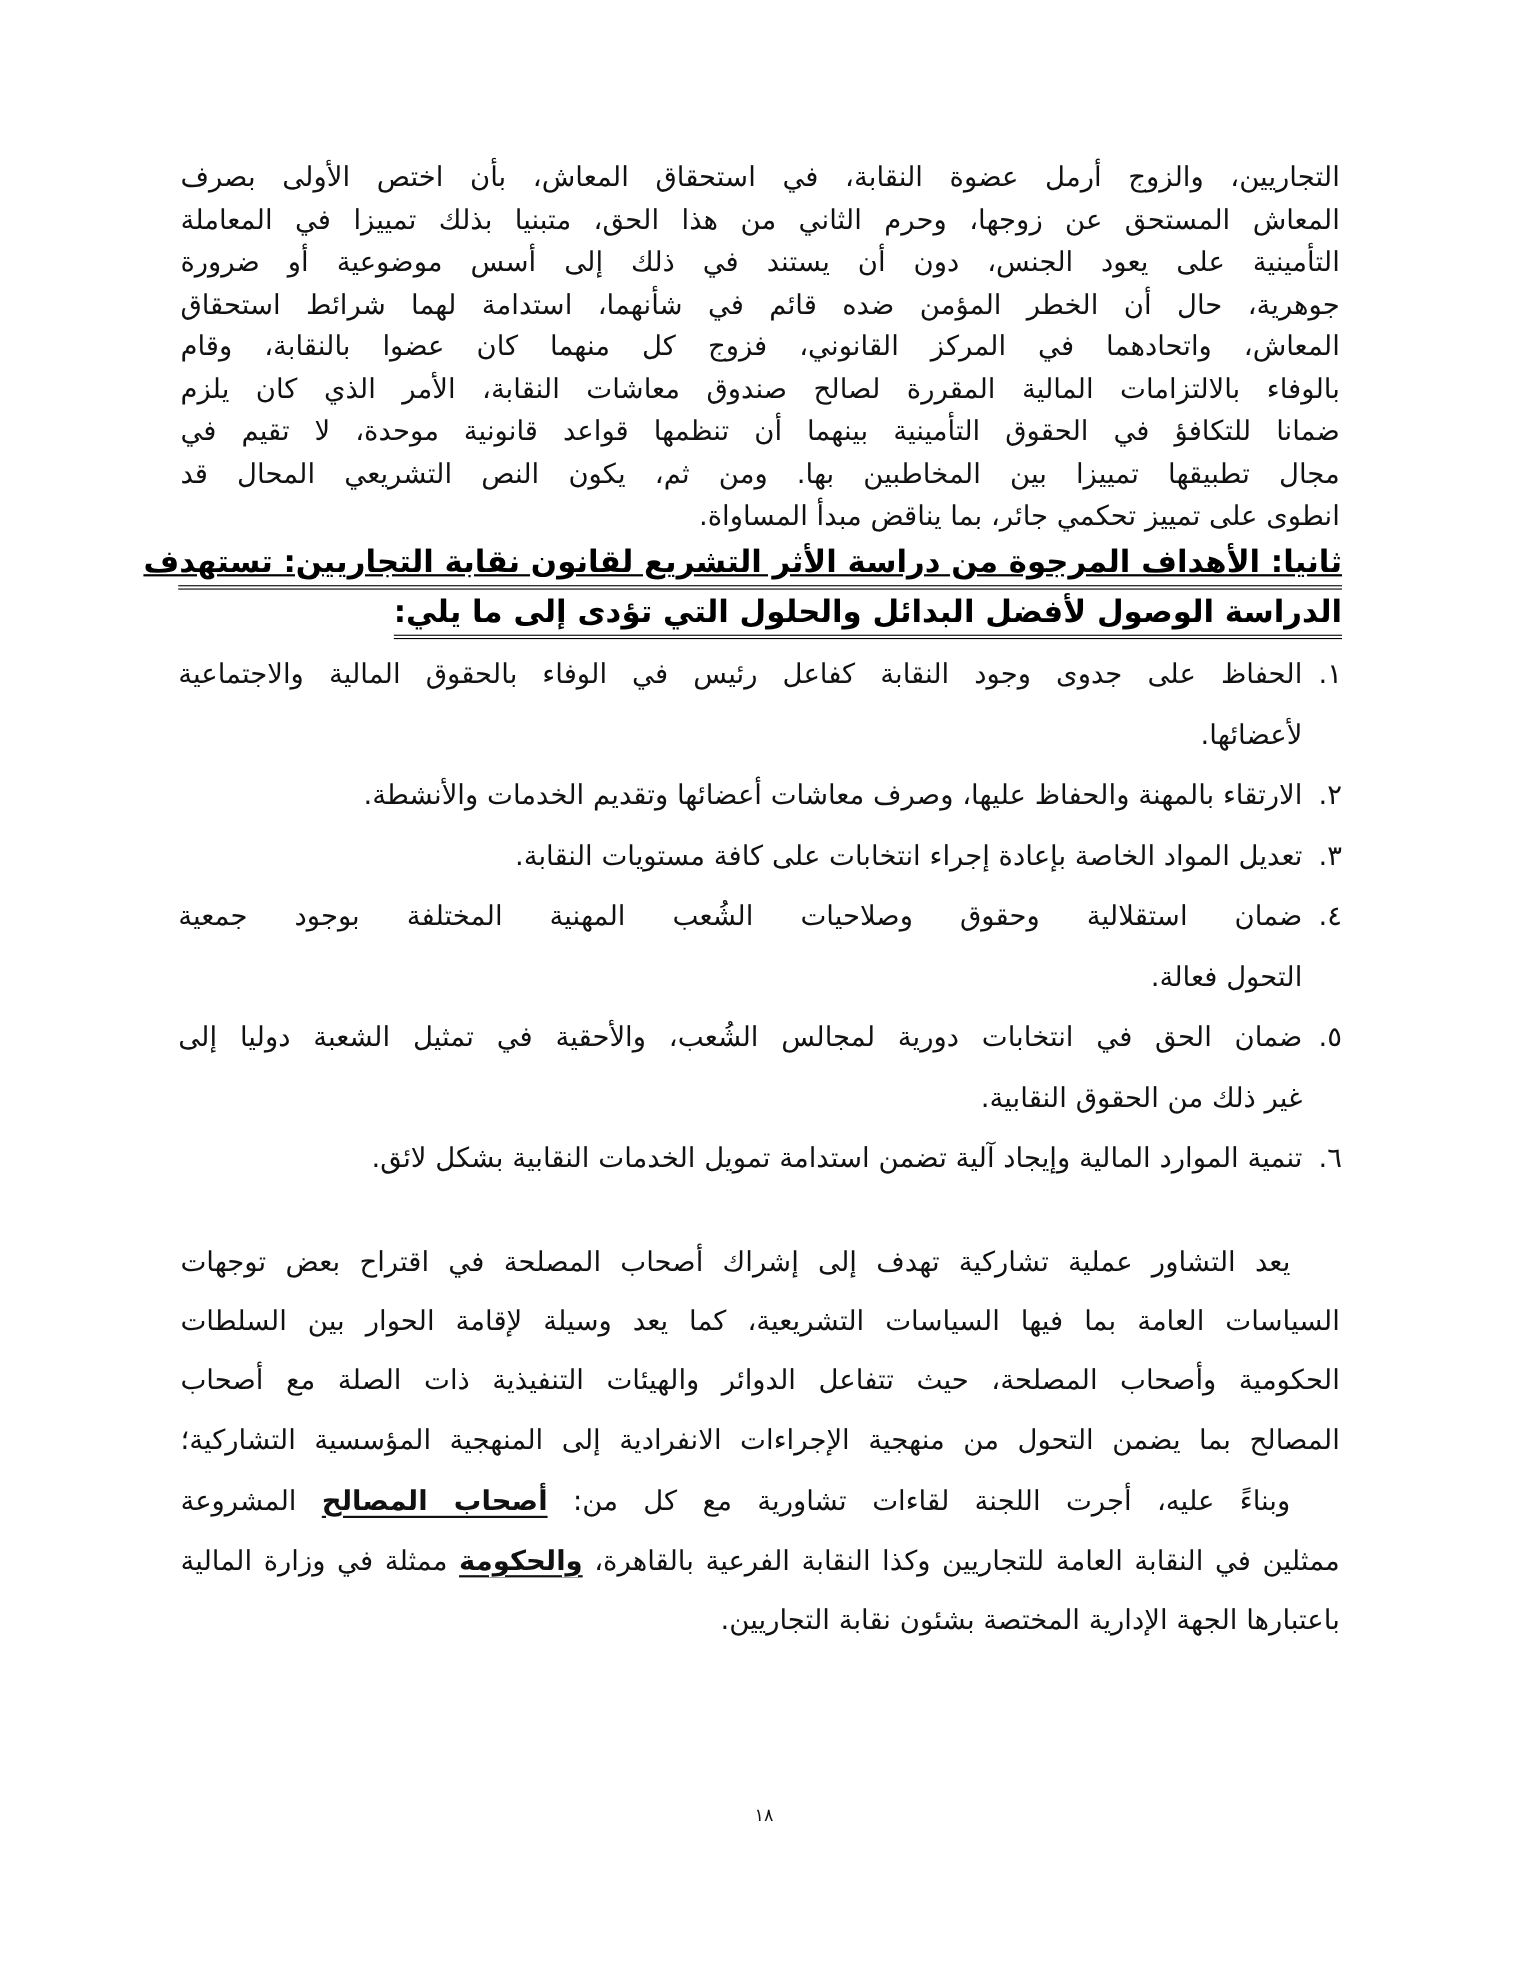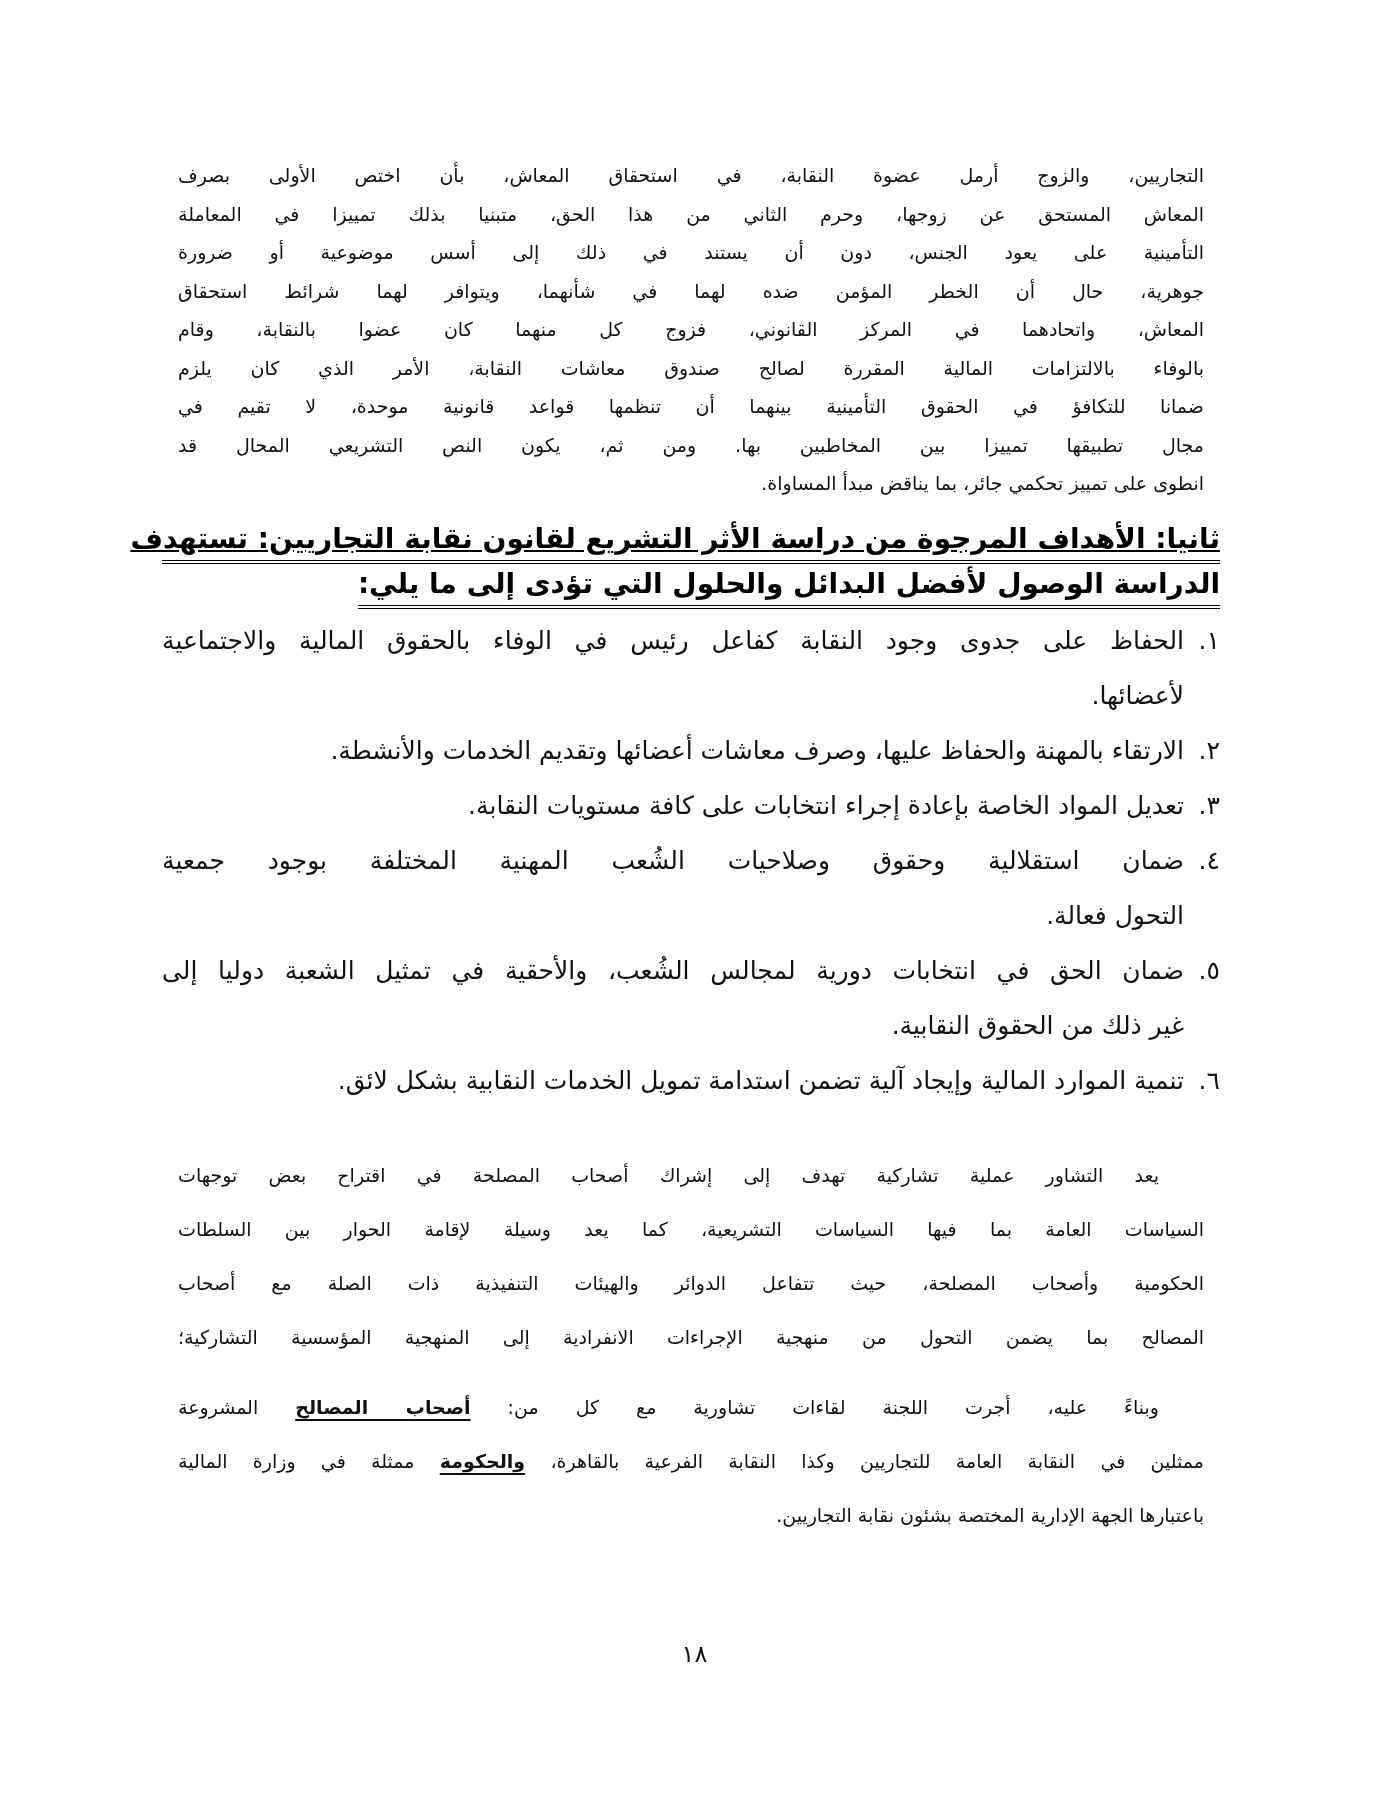--- a/index.html
+++ b/index.html
@@ -16,25 +16,25 @@
     color: #111111;
   }
   .page {
     position: absolute;
     left: 162px;
     top: 140px;
     width: 1058px;
     direction: rtl;
   }
   .para {
-    font-size: 19px;
+    font-size: 25px;
     line-height: 38.5px;
     text-align: justify;
     text-align-last: right;
-    margin: 16px;
+    margin: 2px;
   }
   .para .line {
     display: block;
     text-align: justify;
     text-align-last: justify;
     white-space: nowrap;
   }
   .para .line.last {
     text-align-last: right;
   }
@@ -104,34 +104,34 @@
     text-decoration: underline;
     text-decoration-thickness: 2px;
     text-underline-offset: 5px;
   }
   .page-number {
     position: absolute;
     top: 1640px;
     left: 0;
     width: 1389px;
     text-align: center;
-    font-size: 24px;
+    font-size: 16px;
     direction: rtl;
   }
 </style>
 </head>
 <body>
 
 <div class="page">
 
   <div class="para">
     <span class="line">التجاريين، والزوج أرمل عضوة النقابة، في استحقاق المعاش، بأن اختص الأولى بصرف</span>
     <span class="line">المعاش المستحق عن زوجها، وحرم الثاني من هذا الحق، متبنيا بذلك تمييزا في المعاملة</span>
     <span class="line">التأمينية على يعود الجنس، دون أن يستند في ذلك إلى أسس موضوعية أو ضرورة</span>
-    <span class="line">جوهرية، حال أن الخطر المؤمن ضده لهما في شأنهما، ويتوافر لهما شرائط استحقاق</span>
+    <span class="line">جوهرية، حال أن الخطر المؤمن ضده قائم في شأنهما، استدامة لهما شرائط استحقاق</span>
     <span class="line">المعاش، واتحادهما في المركز القانوني، فزوج كل منهما كان عضوا بالنقابة، وقام</span>
     <span class="line">بالوفاء بالالتزامات المالية المقررة لصالح صندوق معاشات النقابة، الأمر الذي كان يلزم</span>
     <span class="line">ضمانا للتكافؤ في الحقوق التأمينية بينهما أن تنظمها قواعد قانونية موحدة، لا تقيم في</span>
     <span class="line">مجال تطبيقها تمييزا بين المخاطبين بها. ومن ثم، يكون النص التشريعي المحال قد</span>
     <span class="line last">انطوى على تمييز تحكمي جائر، بما يناقض مبدأ المساواة.</span>
   </div>
 
   <div class="heading">
     <span class="hline">ثانيا: الأهداف المرجوة من دراسة الأثر التشريع لقانون نقابة التجاريين: تستهدف</span>
     <span class="hline short">الدراسة الوصول لأفضل البدائل والحلول التي تؤدى إلى ما يلي:</span>

